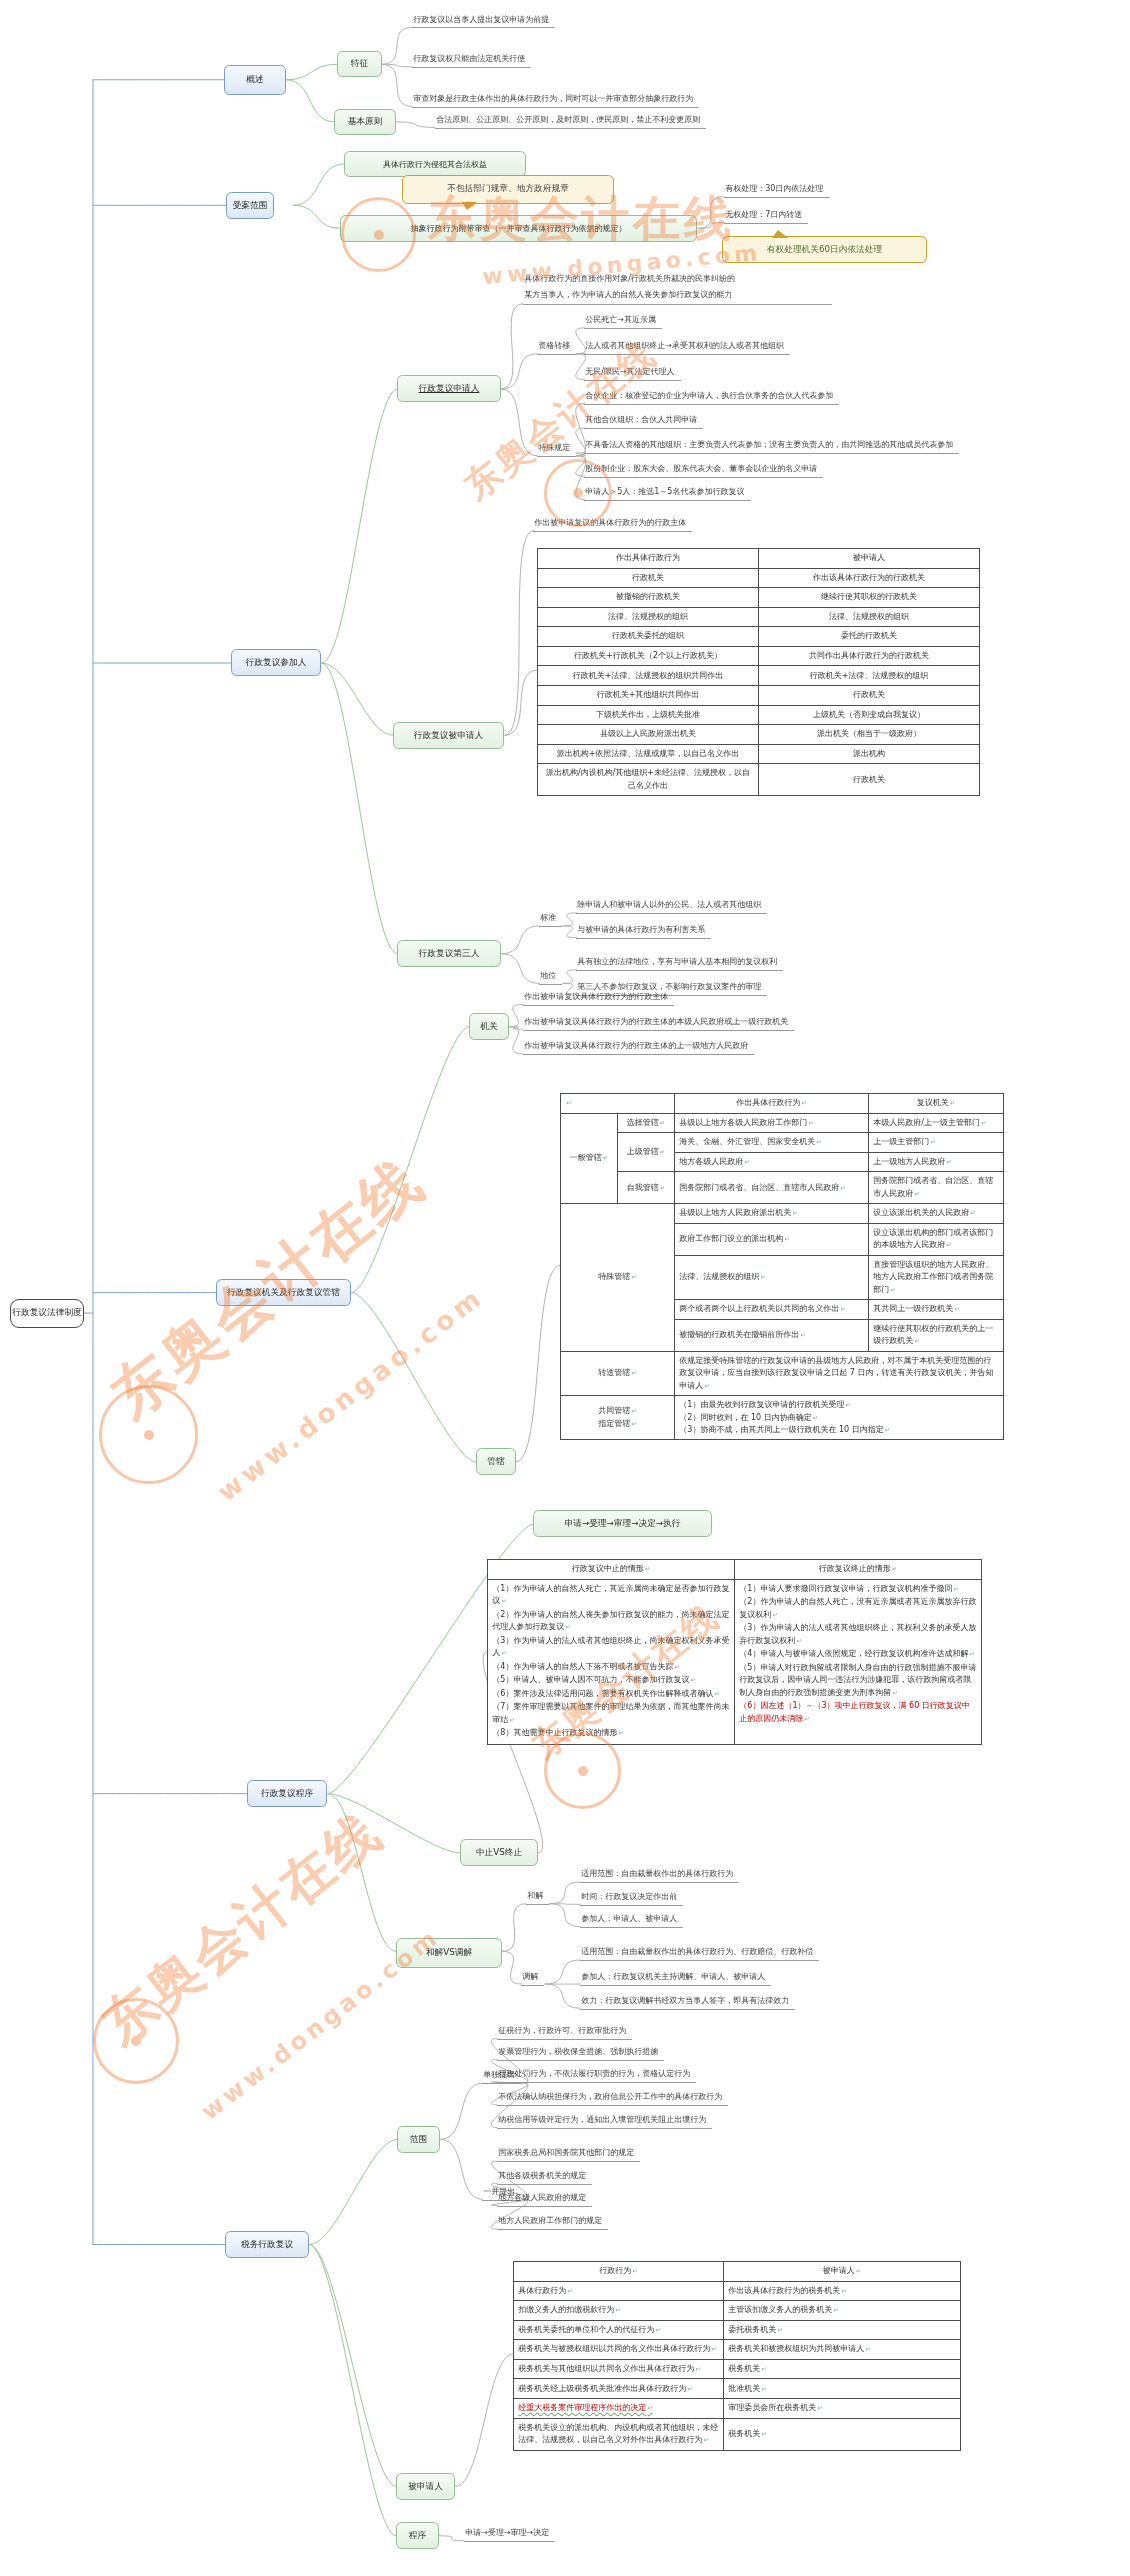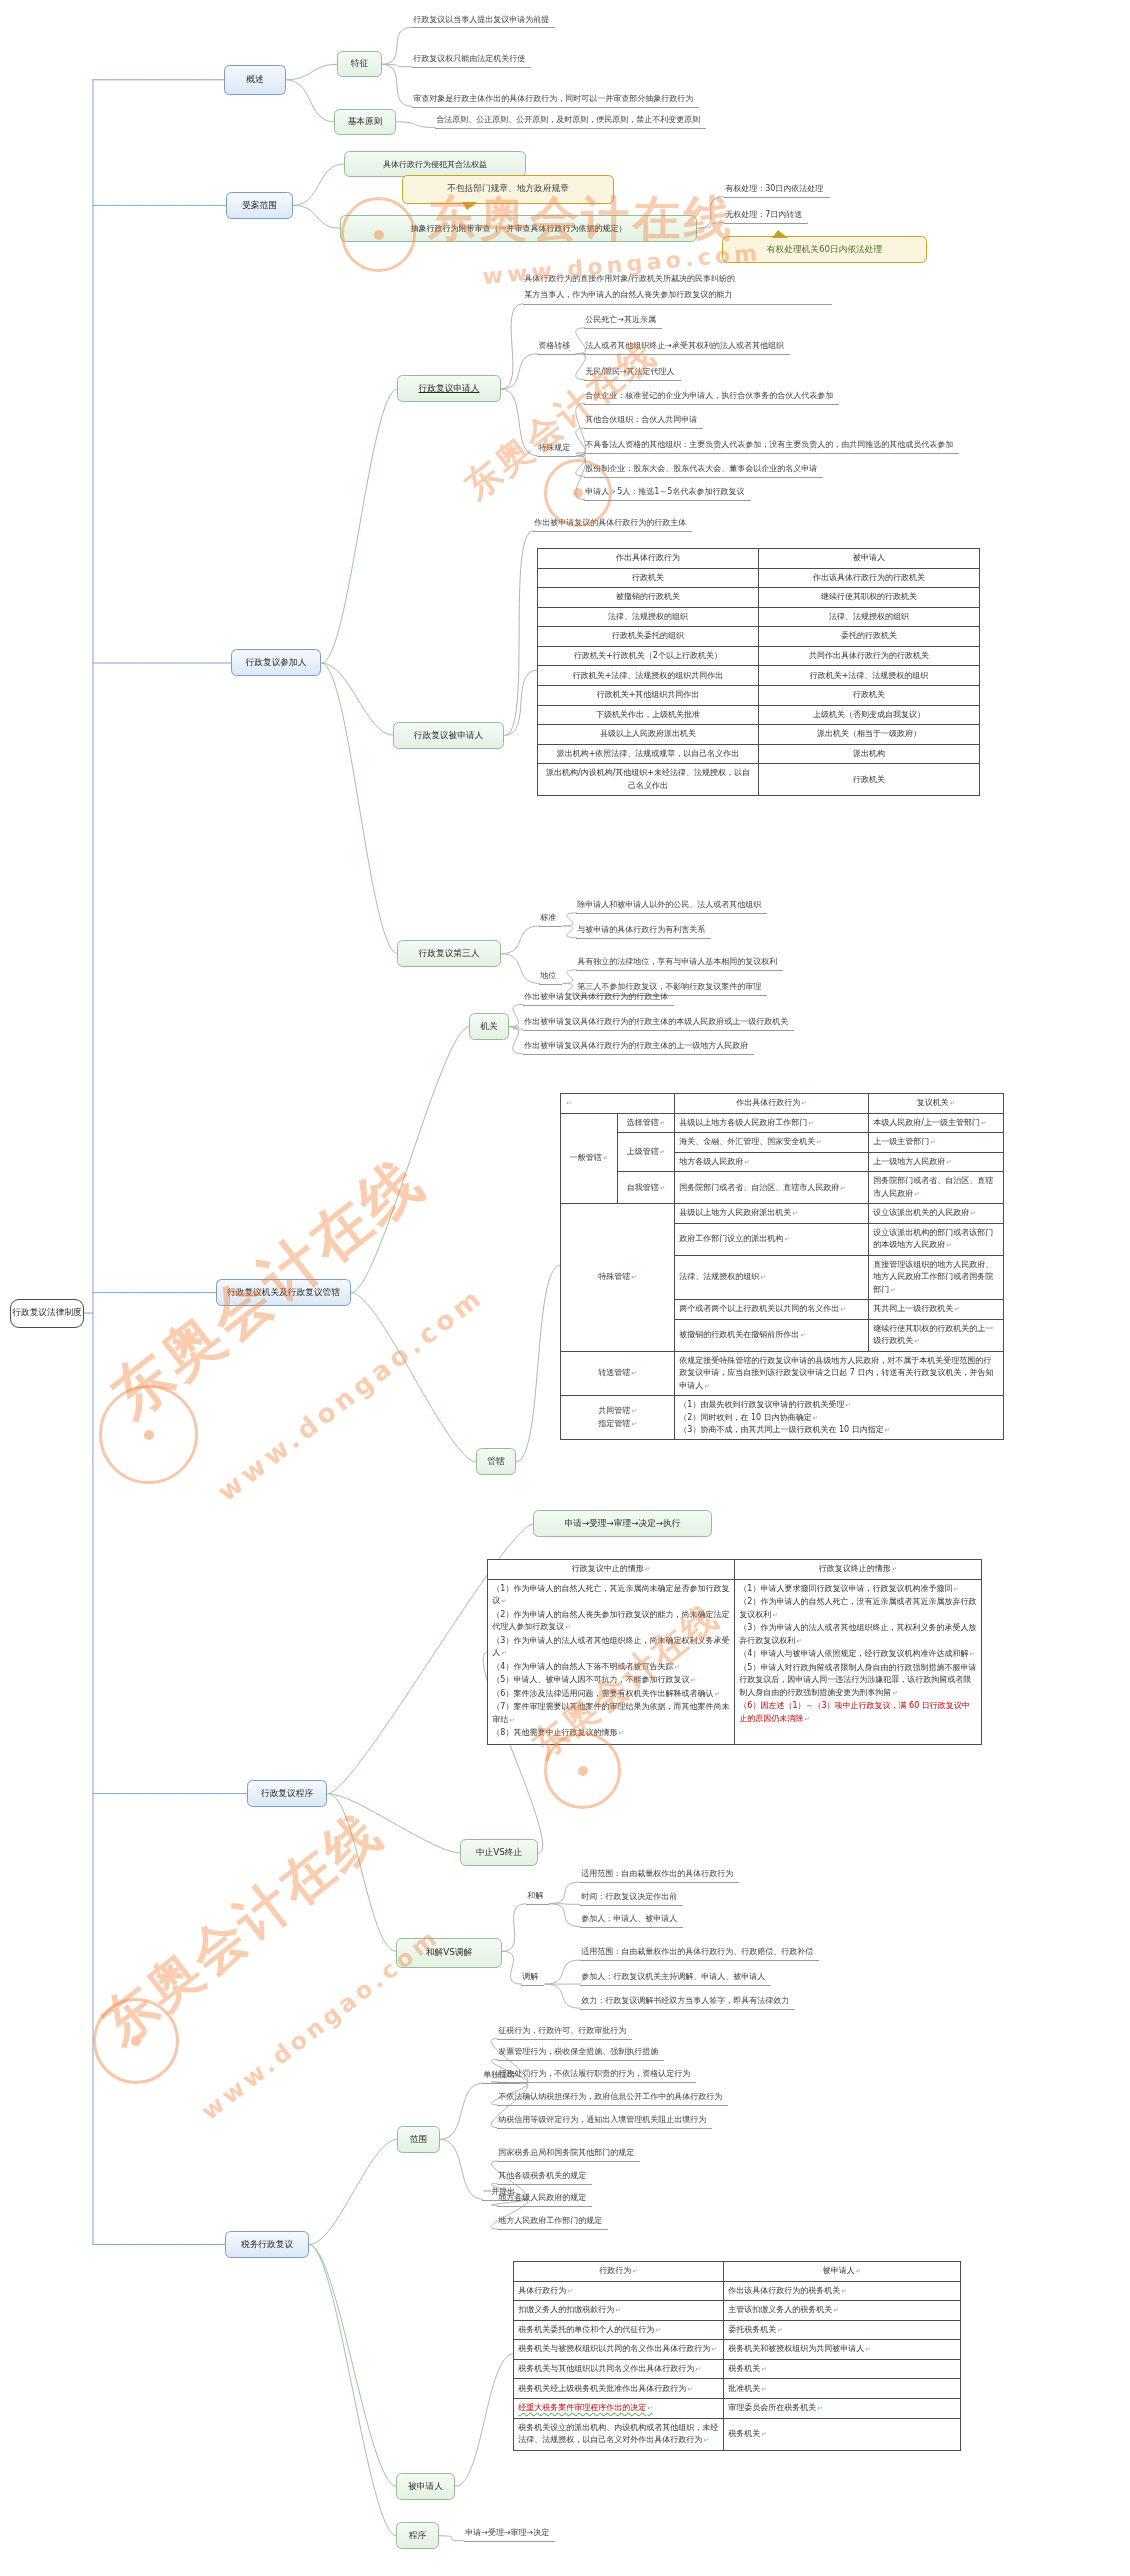--- a/index.html
+++ b/index.html
@@ -144,21 +144,21 @@
     <span>特征</span>
   </div>
   <div class="node leaf" style="left:412px;top:13.6px;"><span>行政复议以当事人提出复议申请为前提</span></div>
   <div class="node leaf" style="left:412px;top:53px;"><span>行政复议权只能由法定机关行使</span></div>
   <div class="node leaf" style="left:412px;top:93px;"><span>审查对象是行政主体作出的具体行政行为，同时可以一并审查部分抽象行政行为</span></div>
   <div id="jb" class="node b2" style="left:334px;top:109px;width:62px;height:26px;">
     <span>基本原则</span>
   </div>
   <div class="node leaf" style="left:435px;top:114px;"><span>合法原则、公正原则、公开原则，及时原则，便民原则，禁止不利变更原则</span></div>
 
-  <div id="sa" class="node b1" style="left:226px;top:192px;width:67px;height:27px;font-family:Liberation Serif, serif;">
+  <div id="sa" class="node b1" style="left:226px;top:192px;width:48px;height:27px;font-family:Liberation Serif, serif;">
     <span>受案范围</span>
   </div>
   <div id="sac" class="node b2" style="left:344px;top:151px;width:182px;height:26px;font-size:8px;align-items:center;">
     <span>具体行政行为侵犯其合法权益</span>
   </div>
   <div class="node callout c1" style="left:402px;top:175px;width:212px;height:28.5px;">
     <span>不包括部门规章、地方政府规章</span>
   </div>
   <div id="saa" class="node b2" style="left:340px;top:215px;width:357px;height:27px;font-size:8px;">
     <span>抽象行政行为附带审查（一并审查具体行政行为依据的规定）</span>

